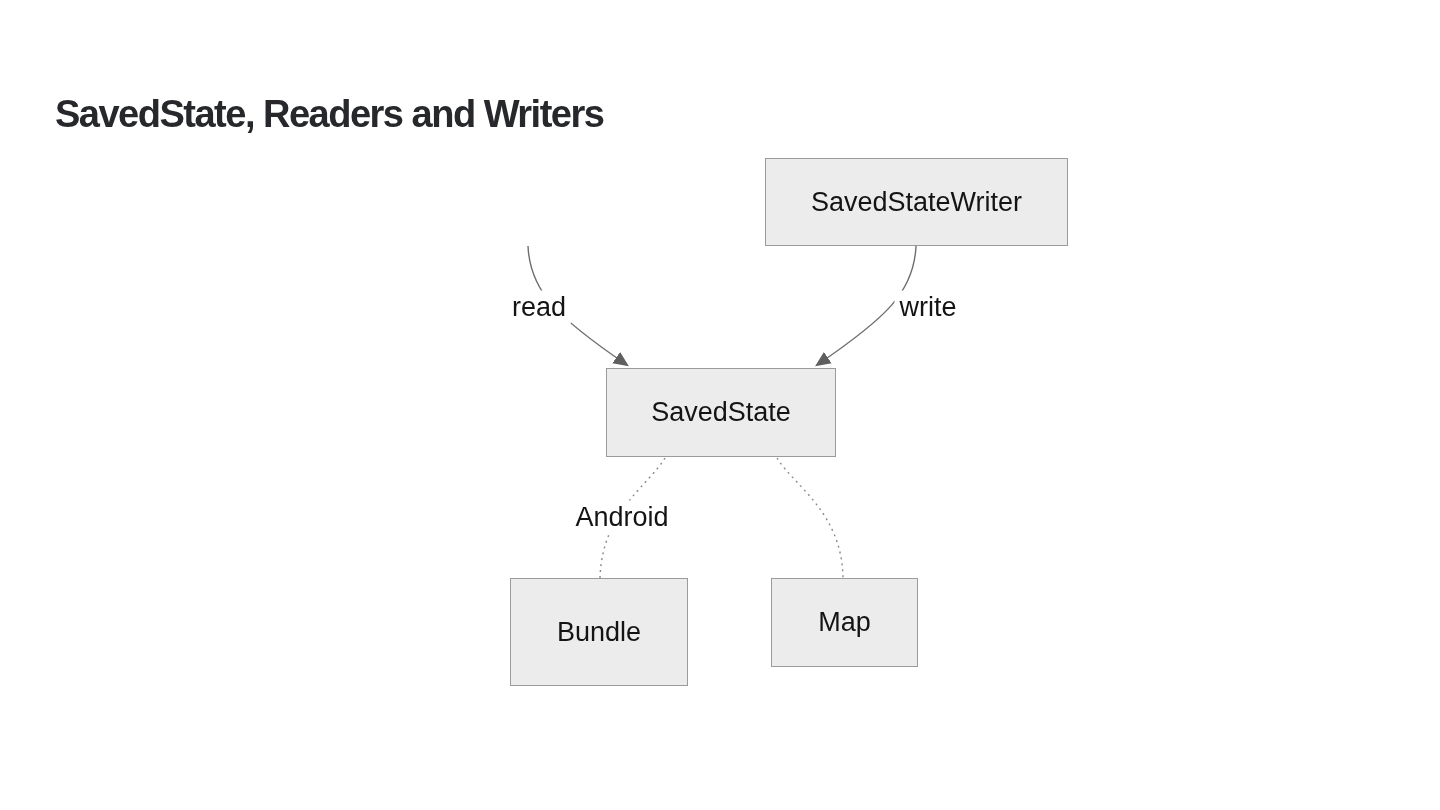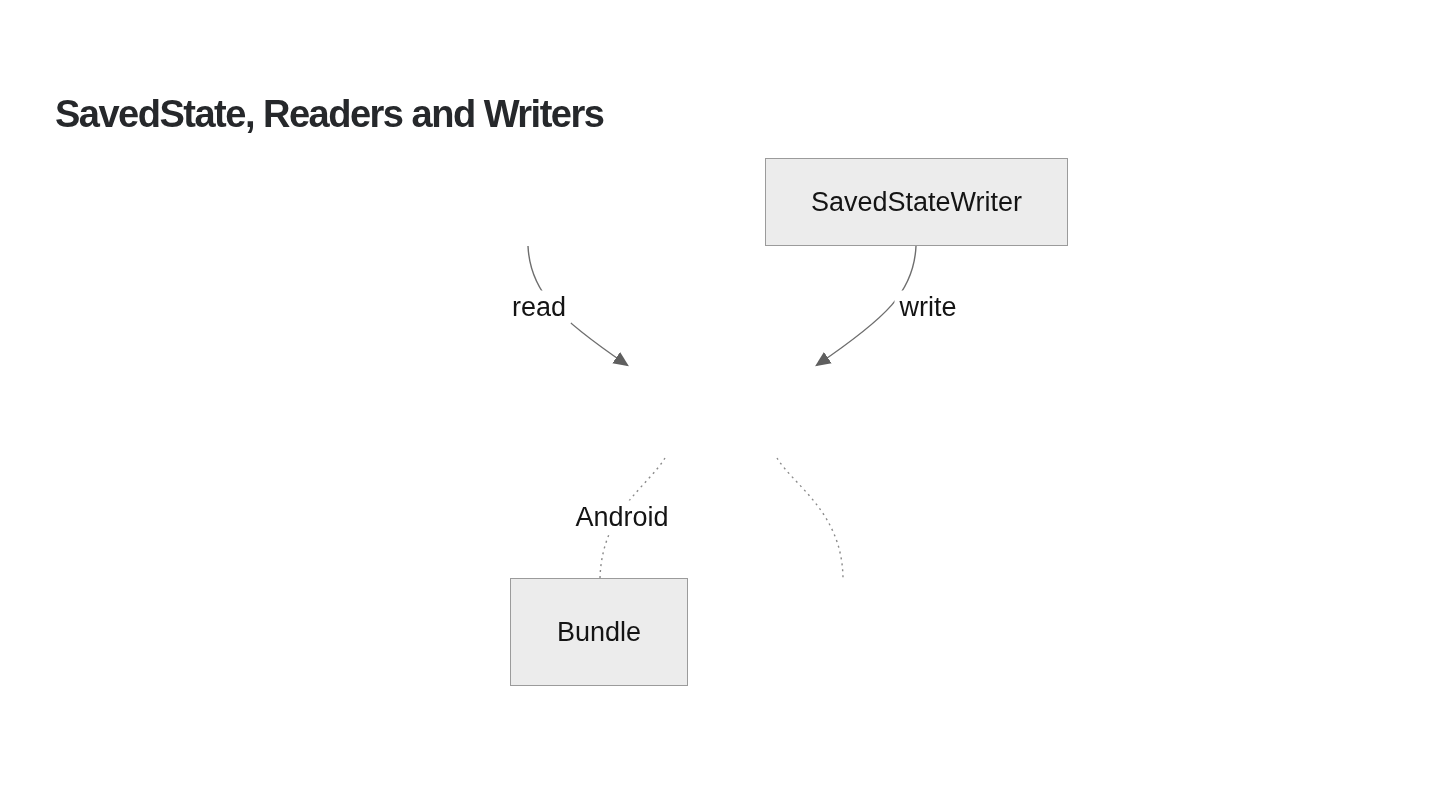--- a/index.html
+++ b/index.html
@@ -95,22 +95,28 @@
   <path d="M528,246 C530,292 558,318 627,365" class="edge" marker-end="url(#arrowhead)"></path>
       <path d="M916,246 C914,292 886,318 817,365" class="edge" marker-end="url(#arrowhead)"></path>
       <path d="M665,458 C648,486 602,512 600,578" class="edge dashed"></path>
       <path d="M777,458 C794,486 842,512 843,578" class="edge dashed"></path>
     </svg>
 
   <div class="nodes-layer">
       <div class="node" style="left: 765px; top: 158px; width: 303px; height: 88px;">
         <span>SavedStateWriter</span>
       </div>
+      <div class="node" style="left: 606px; top: 368px; width: 230px; height: 89px;">
+        <span>SavedState</span>
+      </div>
       <div class="node" style="left: 510px; top: 578px; width: 178px; height: 108px;">
         <span>Bundle</span>
+      </div>
+      <div class="node" style="left: 771px; top: 578px; width: 147px; height: 89px;">
+        <span>Map</span>
       </div>
     </div>
   <div class="labels-layer">
       <div class="edge-label" style="left: 527px; top: 307px;">read</div>
       <div class="edge-label" style="left: 916px; top: 307px;">write</div>
       <div class="edge-label" style="left: 610px; top: 517px;">Android</div>
     </div>
 </div>
 
 </body></html>

